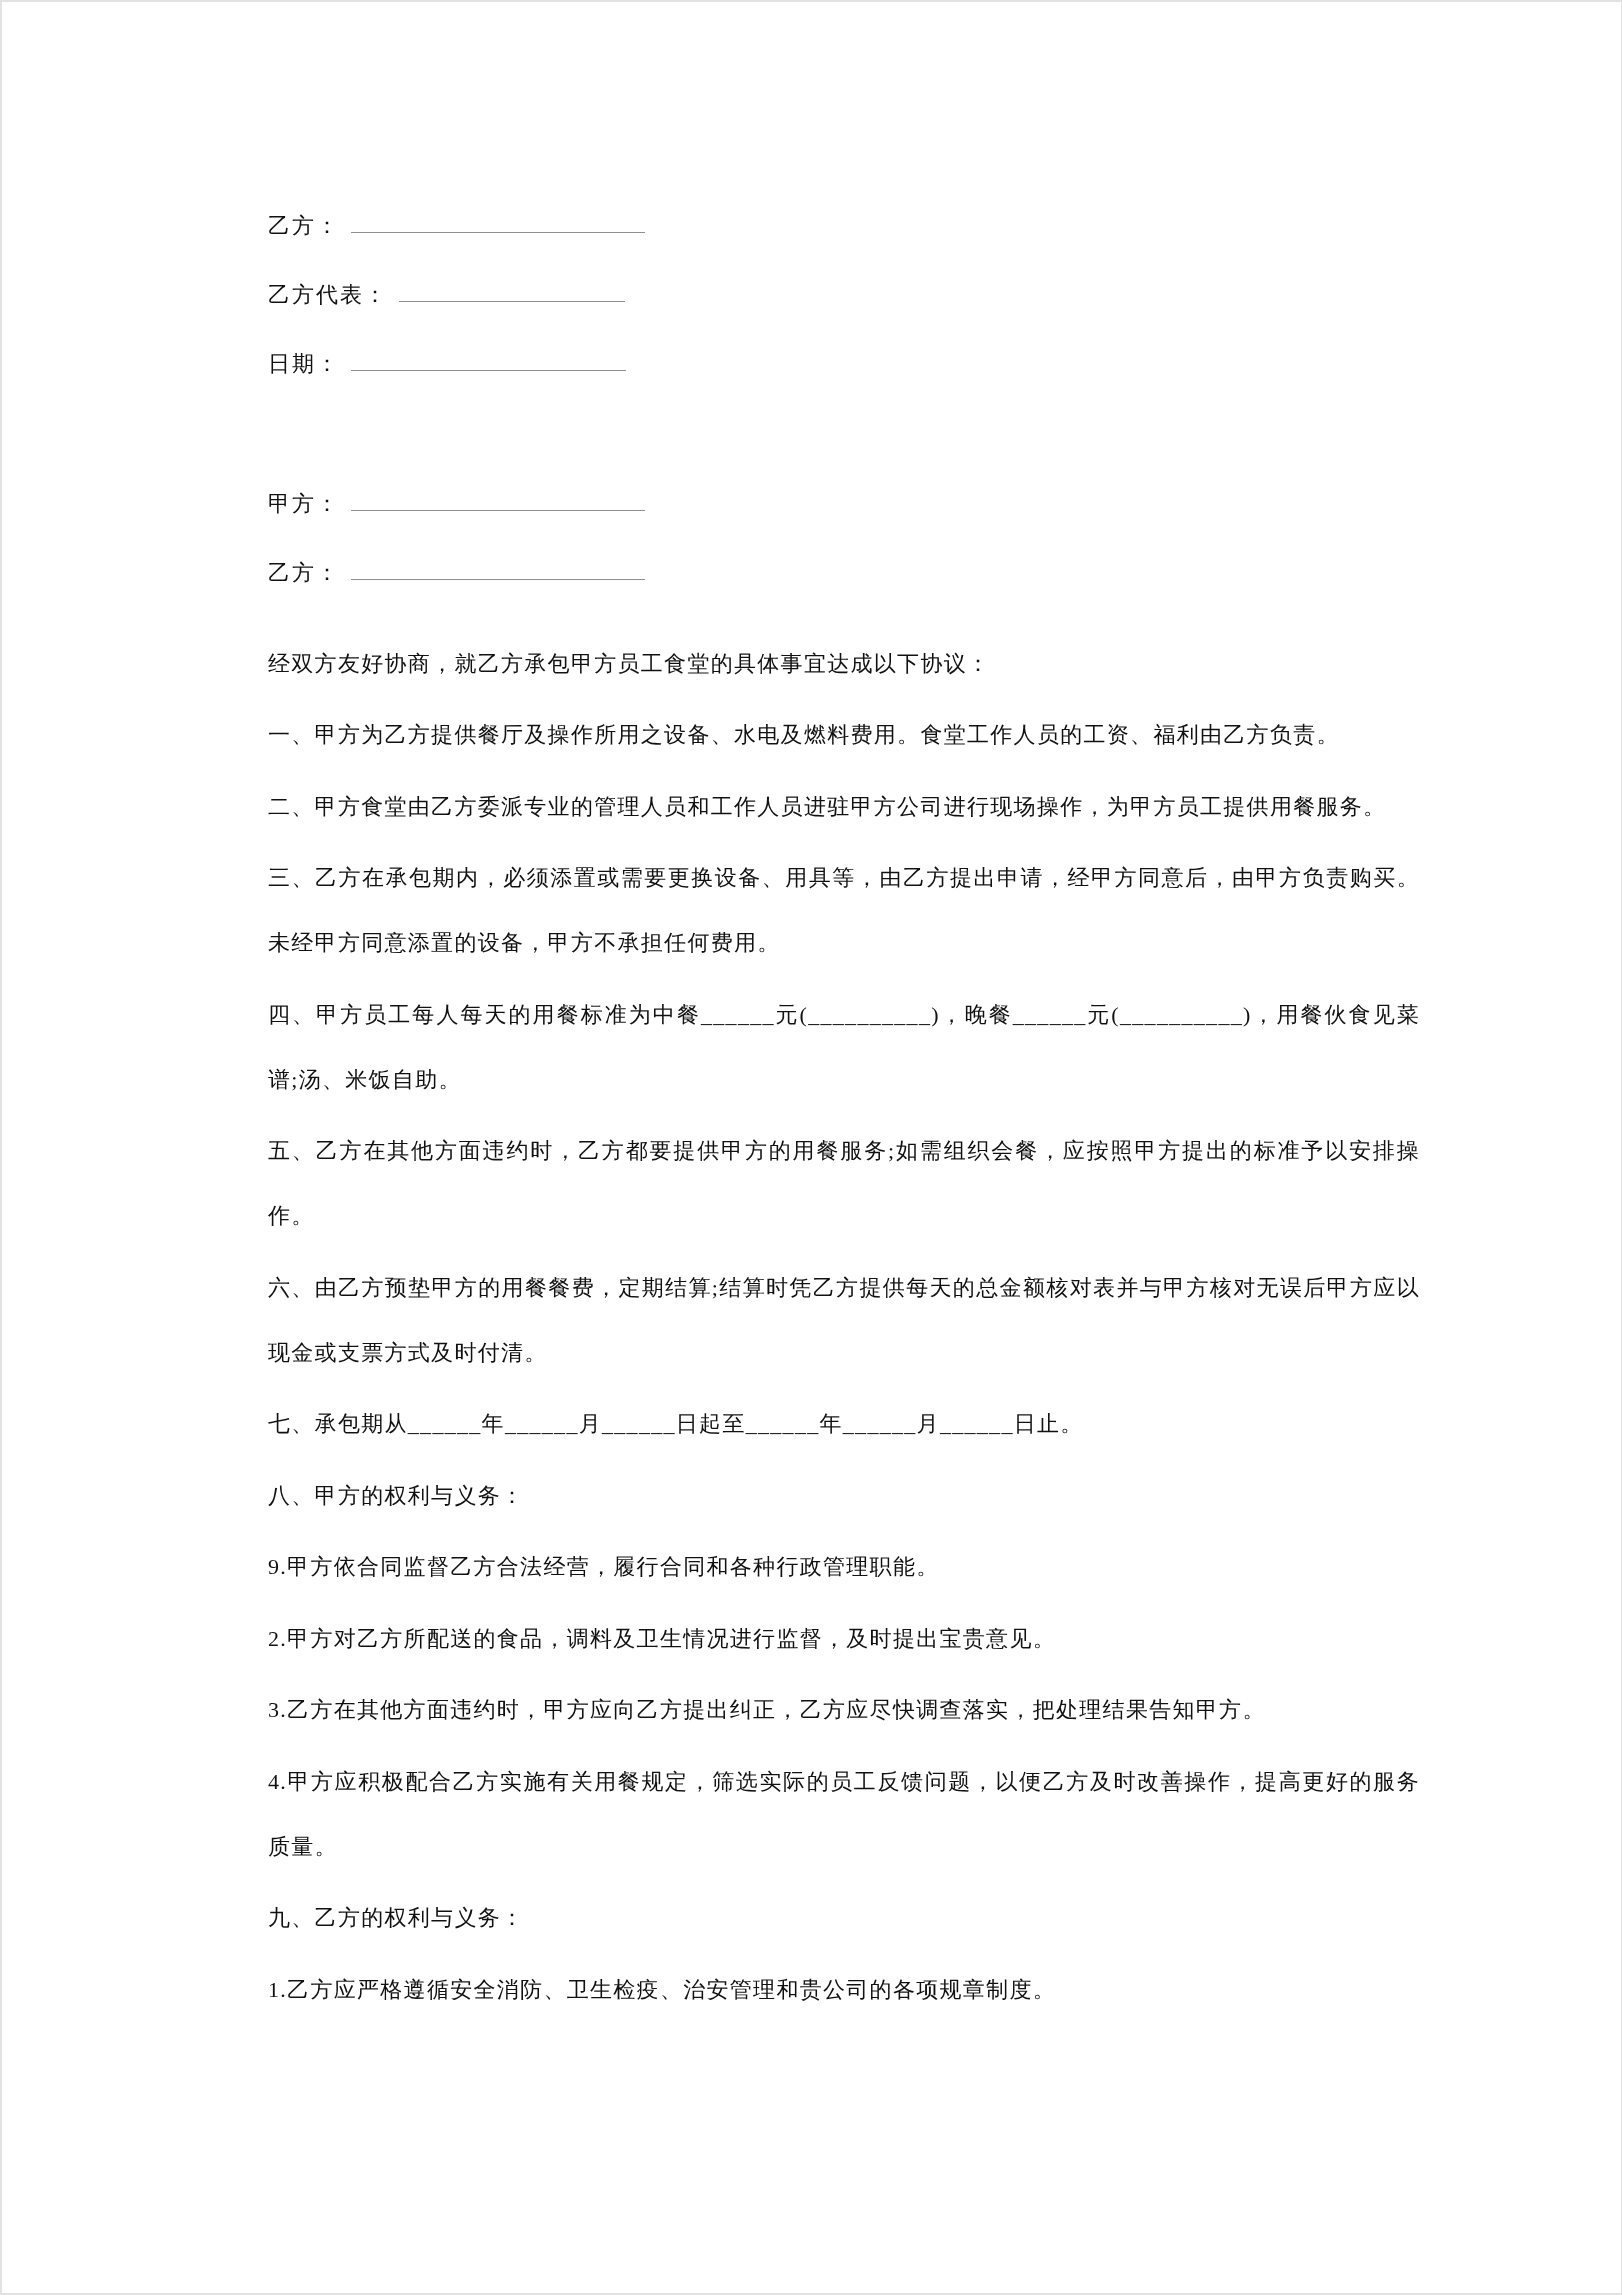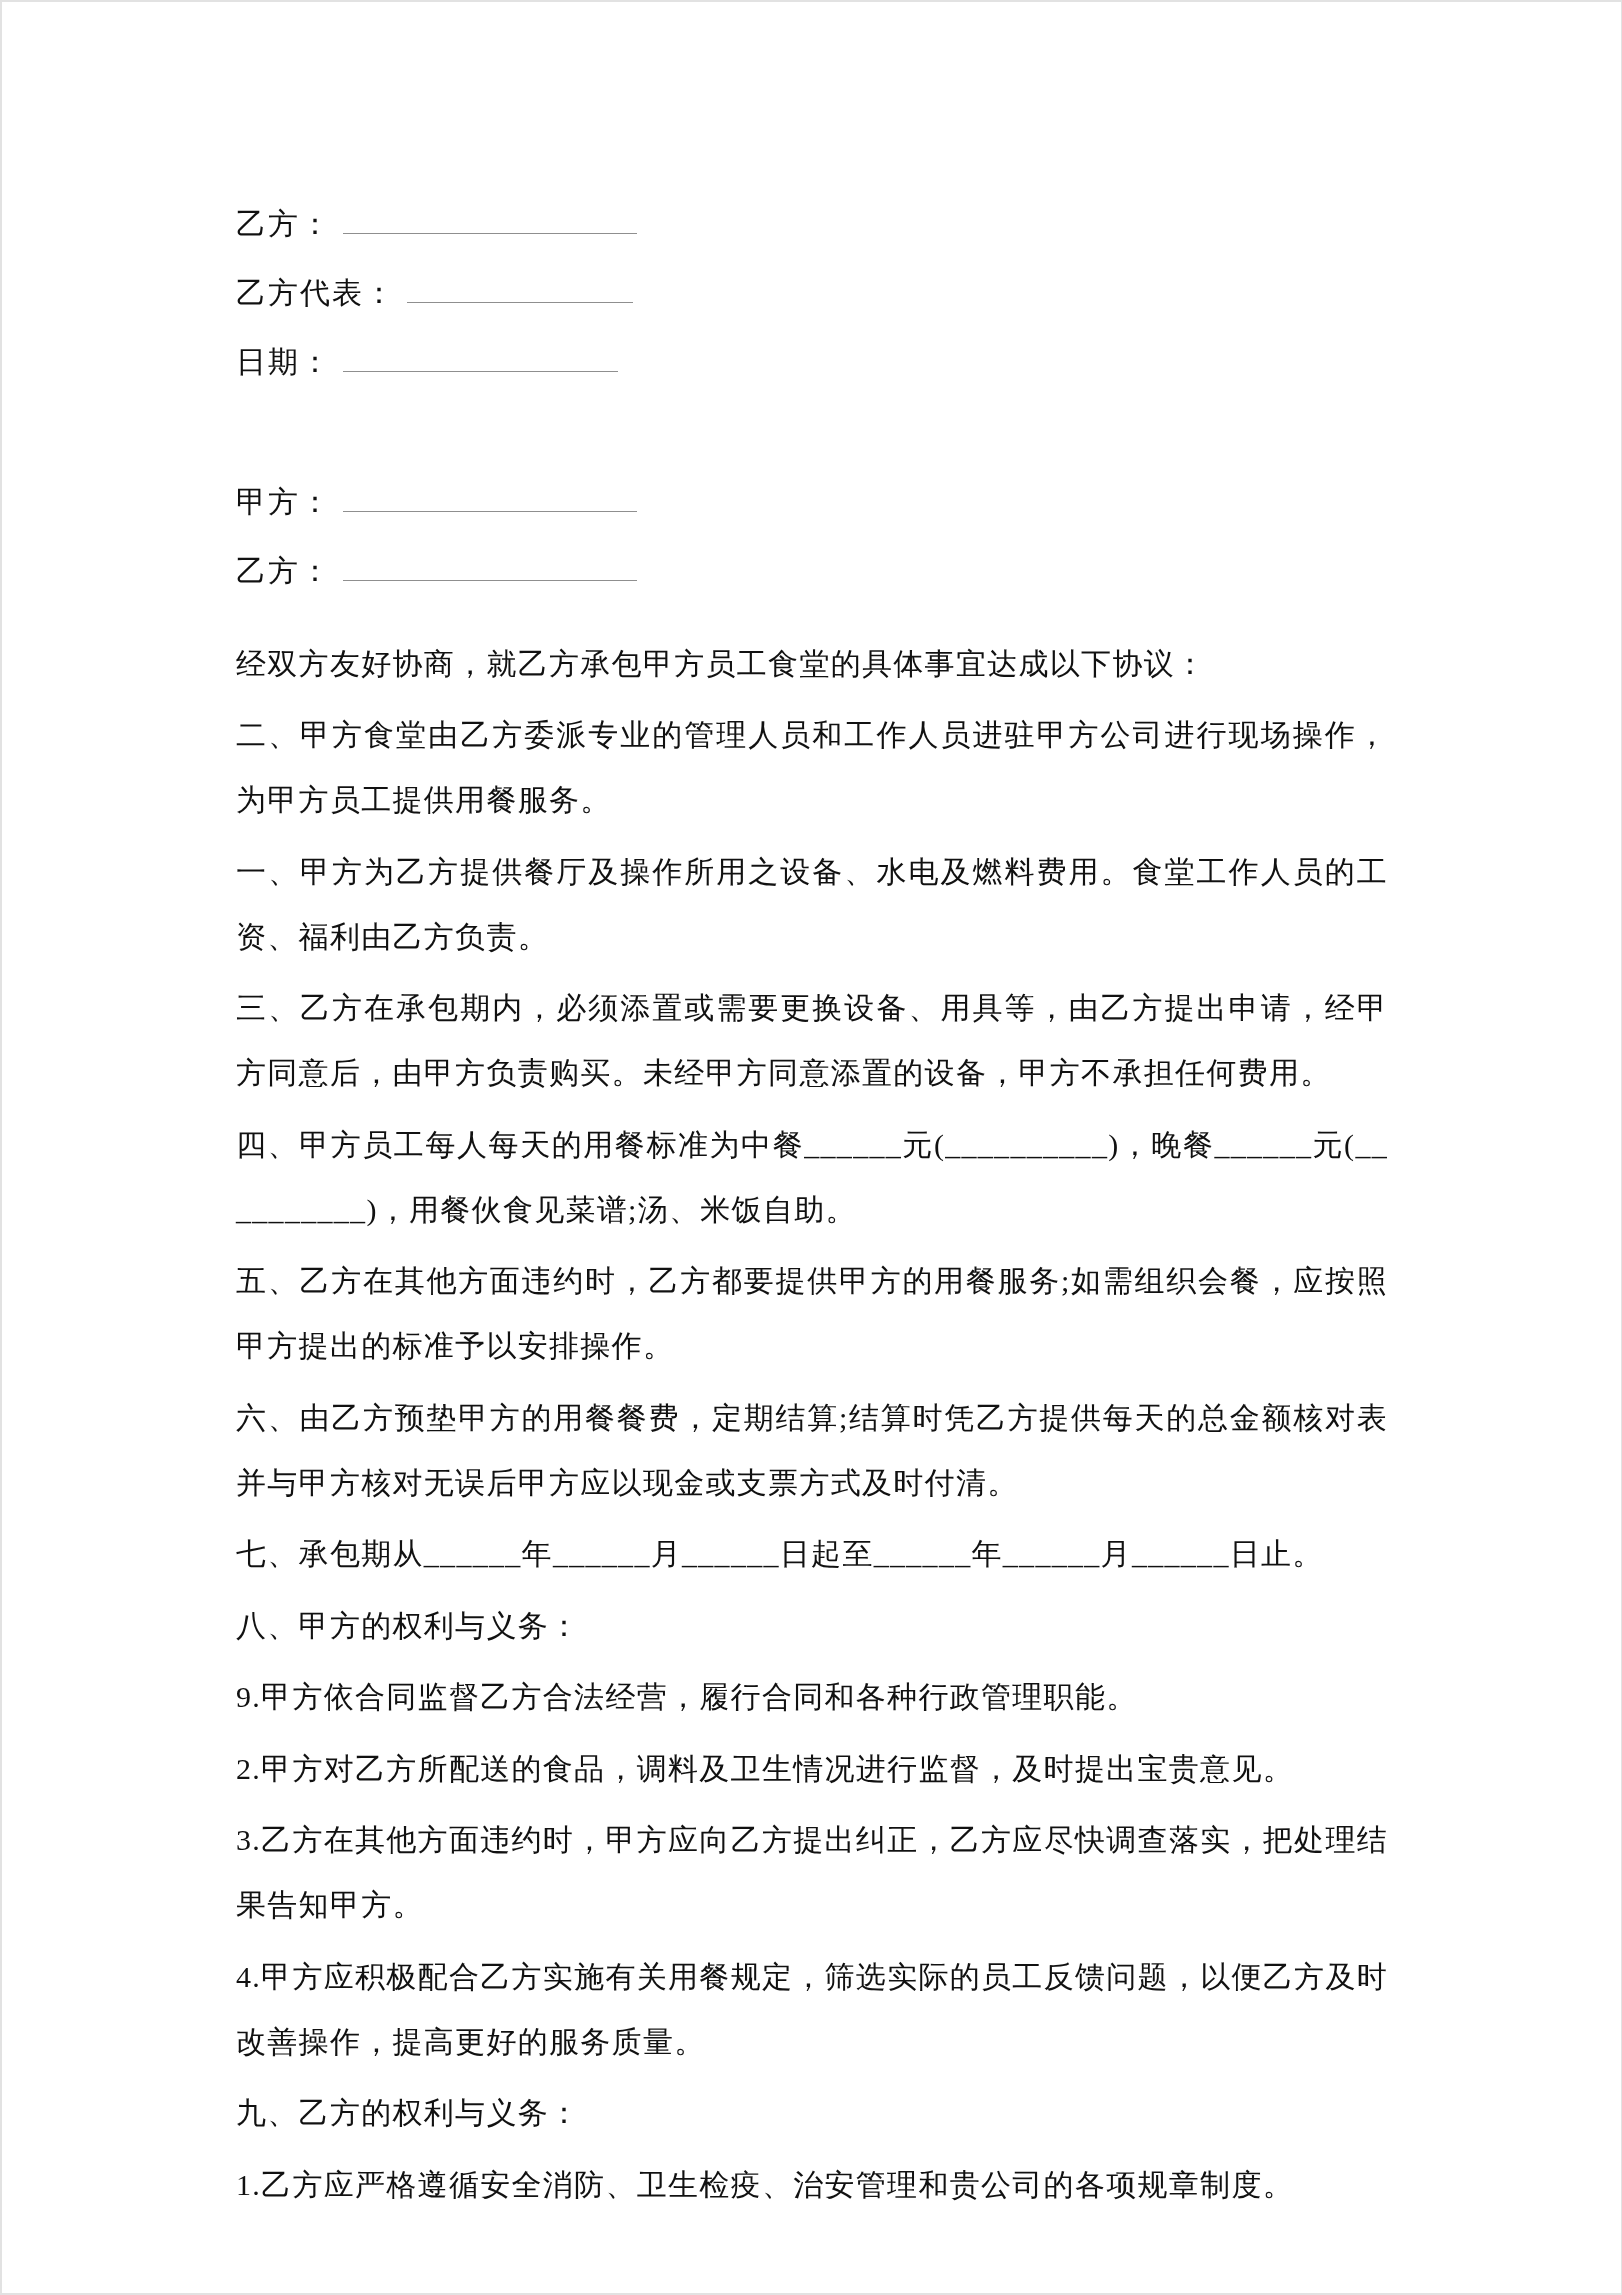--- a/index.html
+++ b/index.html
@@ -17,24 +17,24 @@
   }
   .page-border {
     position: absolute;
     inset: 0;
     border: 2px solid #e2e2e2;
     box-sizing: border-box;
     pointer-events: none;
   }
   .content {
     position: absolute;
-    left: 236px;
+    left: 268px;
     top: 204px;
     width: 1152px;
-    font-size: 30px;
+    font-size: 22px;
   }
 
   
   .sig-line {
     display: flex;
     align-items: baseline;
     height: 69px;
     letter-spacing: 2px;
   }
   .sig-line .label {
@@ -98,22 +98,22 @@
       <span class="blank w450"></span>
     </div>
     <div class="sig-line">
       <span class="label">乙方：</span>
       <span class="blank w450"></span>
     </div>
   </div>
 
   <div class="paragraphs">
     <p class="para">经双方友好协商，就乙方承包甲方员工食堂的具体事宜达成以下协议：</p>
+    <p class="para">一、甲方为乙方提供餐厅及操作所用之设备、水电及燃料费用。食堂工作人员的工资、福利由乙方负责。</p>
     <p class="para">二、甲方食堂由乙方委派专业的管理人员和工作人员进驻甲方公司进行现场操作，为甲方员工提供用餐服务。</p>
-    <p class="para">一、甲方为乙方提供餐厅及操作所用之设备、水电及燃料费用。食堂工作人员的工资、福利由乙方负责。</p>
     <p class="para">三、乙方在承包期内，必须添置或需要更换设备、用具等，由乙方提出申请，经甲方同意后，由甲方负责购买。未经甲方同意添置的设备，甲方不承担任何费用。</p>
     <p class="para">四、甲方员工每人每天的用餐标准为中餐______元(__________)，晚餐______元(__________)，用餐伙食见菜谱;汤、米饭自助。</p>
     <p class="para">五、乙方在其他方面违约时，乙方都要提供甲方的用餐服务;如需组织会餐，应按照甲方提出的标准予以安排操作。</p>
     <p class="para">六、由乙方预垫甲方的用餐餐费，定期结算;结算时凭乙方提供每天的总金额核对表并与甲方核对无误后甲方应以现金或支票方式及时付清。</p>
     <p class="para">七、承包期从______年______月______日起至______年______月______日止。</p>
     <p class="para">八、甲方的权利与义务：</p>
     <p class="para">9.甲方依合同监督乙方合法经营，履行合同和各种行政管理职能。</p>
     <p class="para">2.甲方对乙方所配送的食品，调料及卫生情况进行监督，及时提出宝贵意见。</p>
     <p class="para">3.乙方在其他方面违约时，甲方应向乙方提出纠正，乙方应尽快调查落实，把处理结果告知甲方。</p>
     <p class="para">4.甲方应积极配合乙方实施有关用餐规定，筛选实际的员工反馈问题，以便乙方及时改善操作，提高更好的服务质量。</p>

